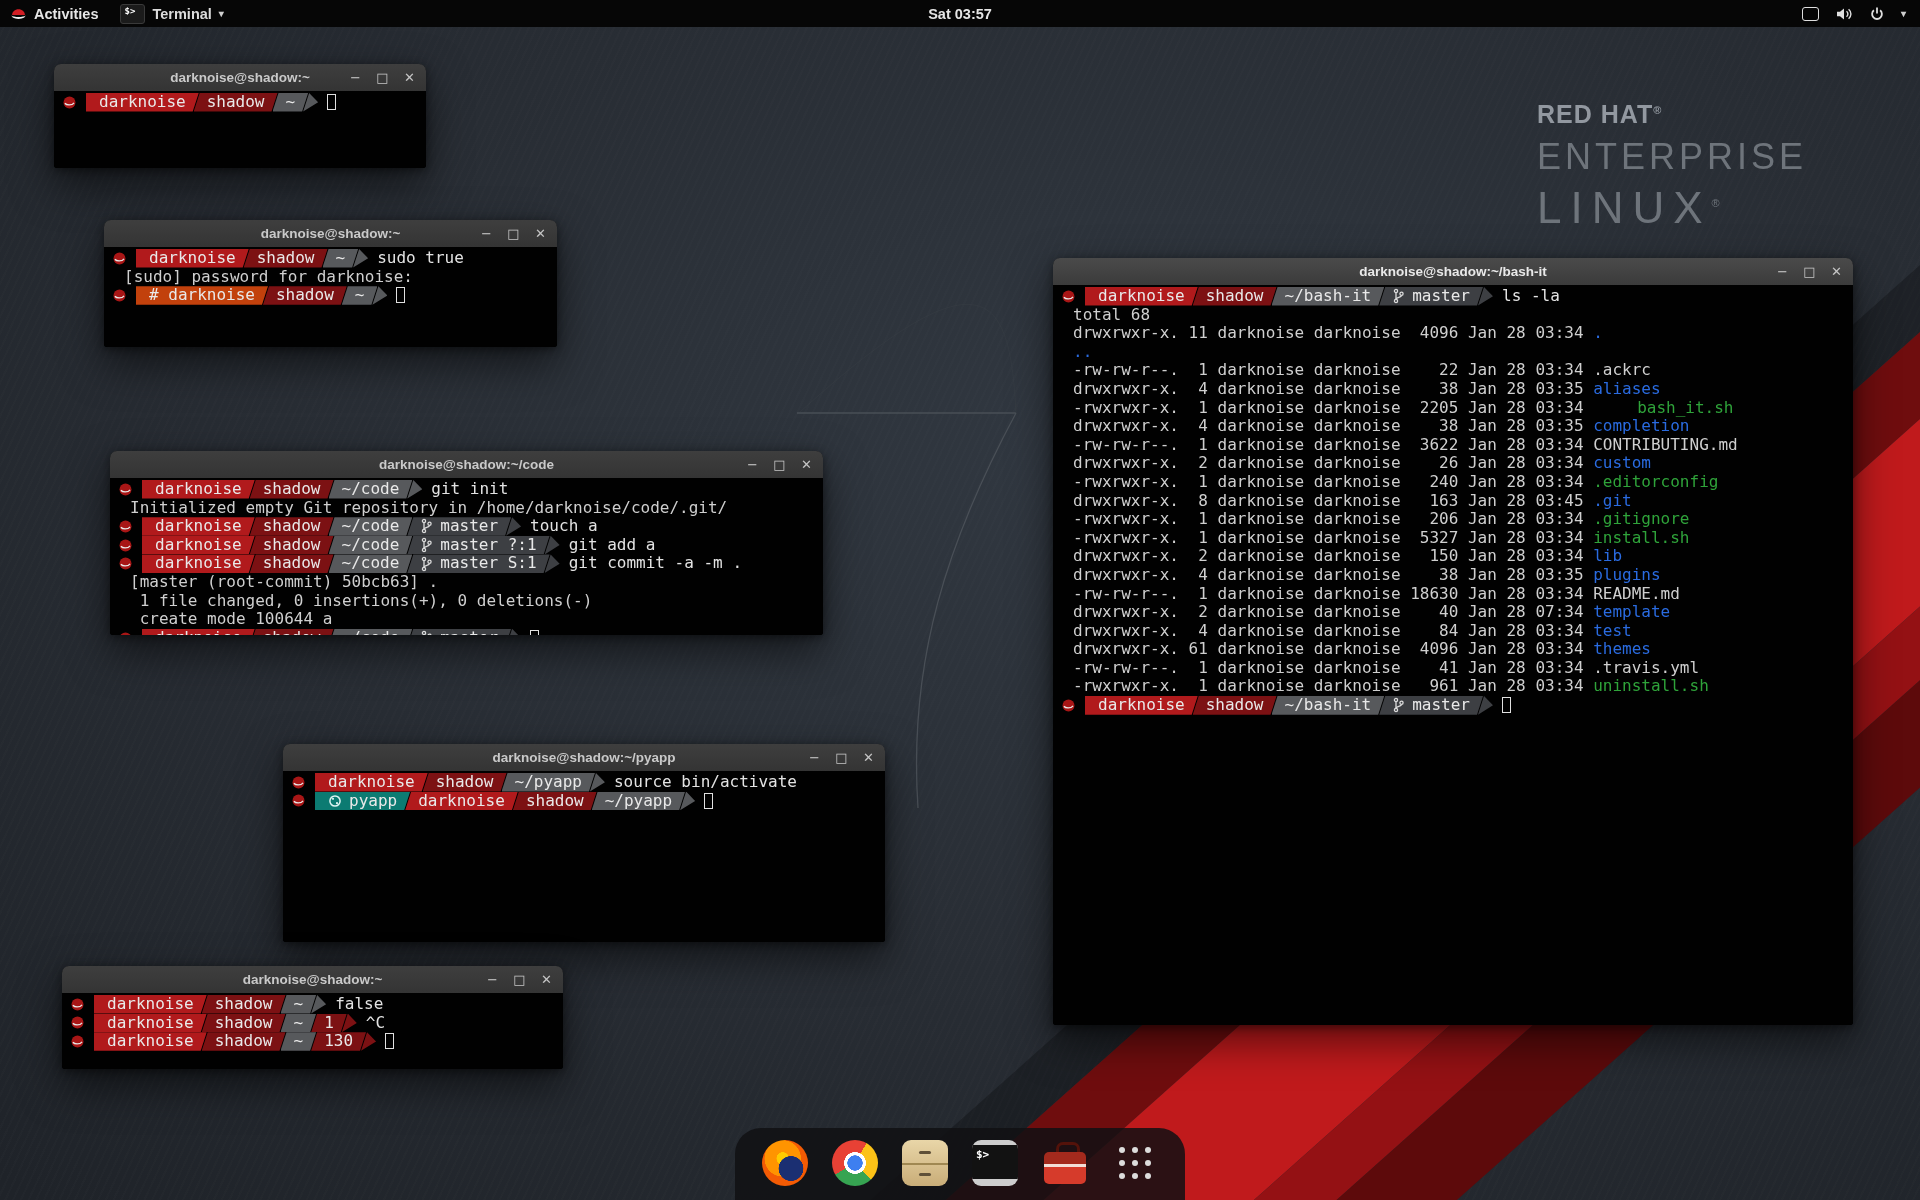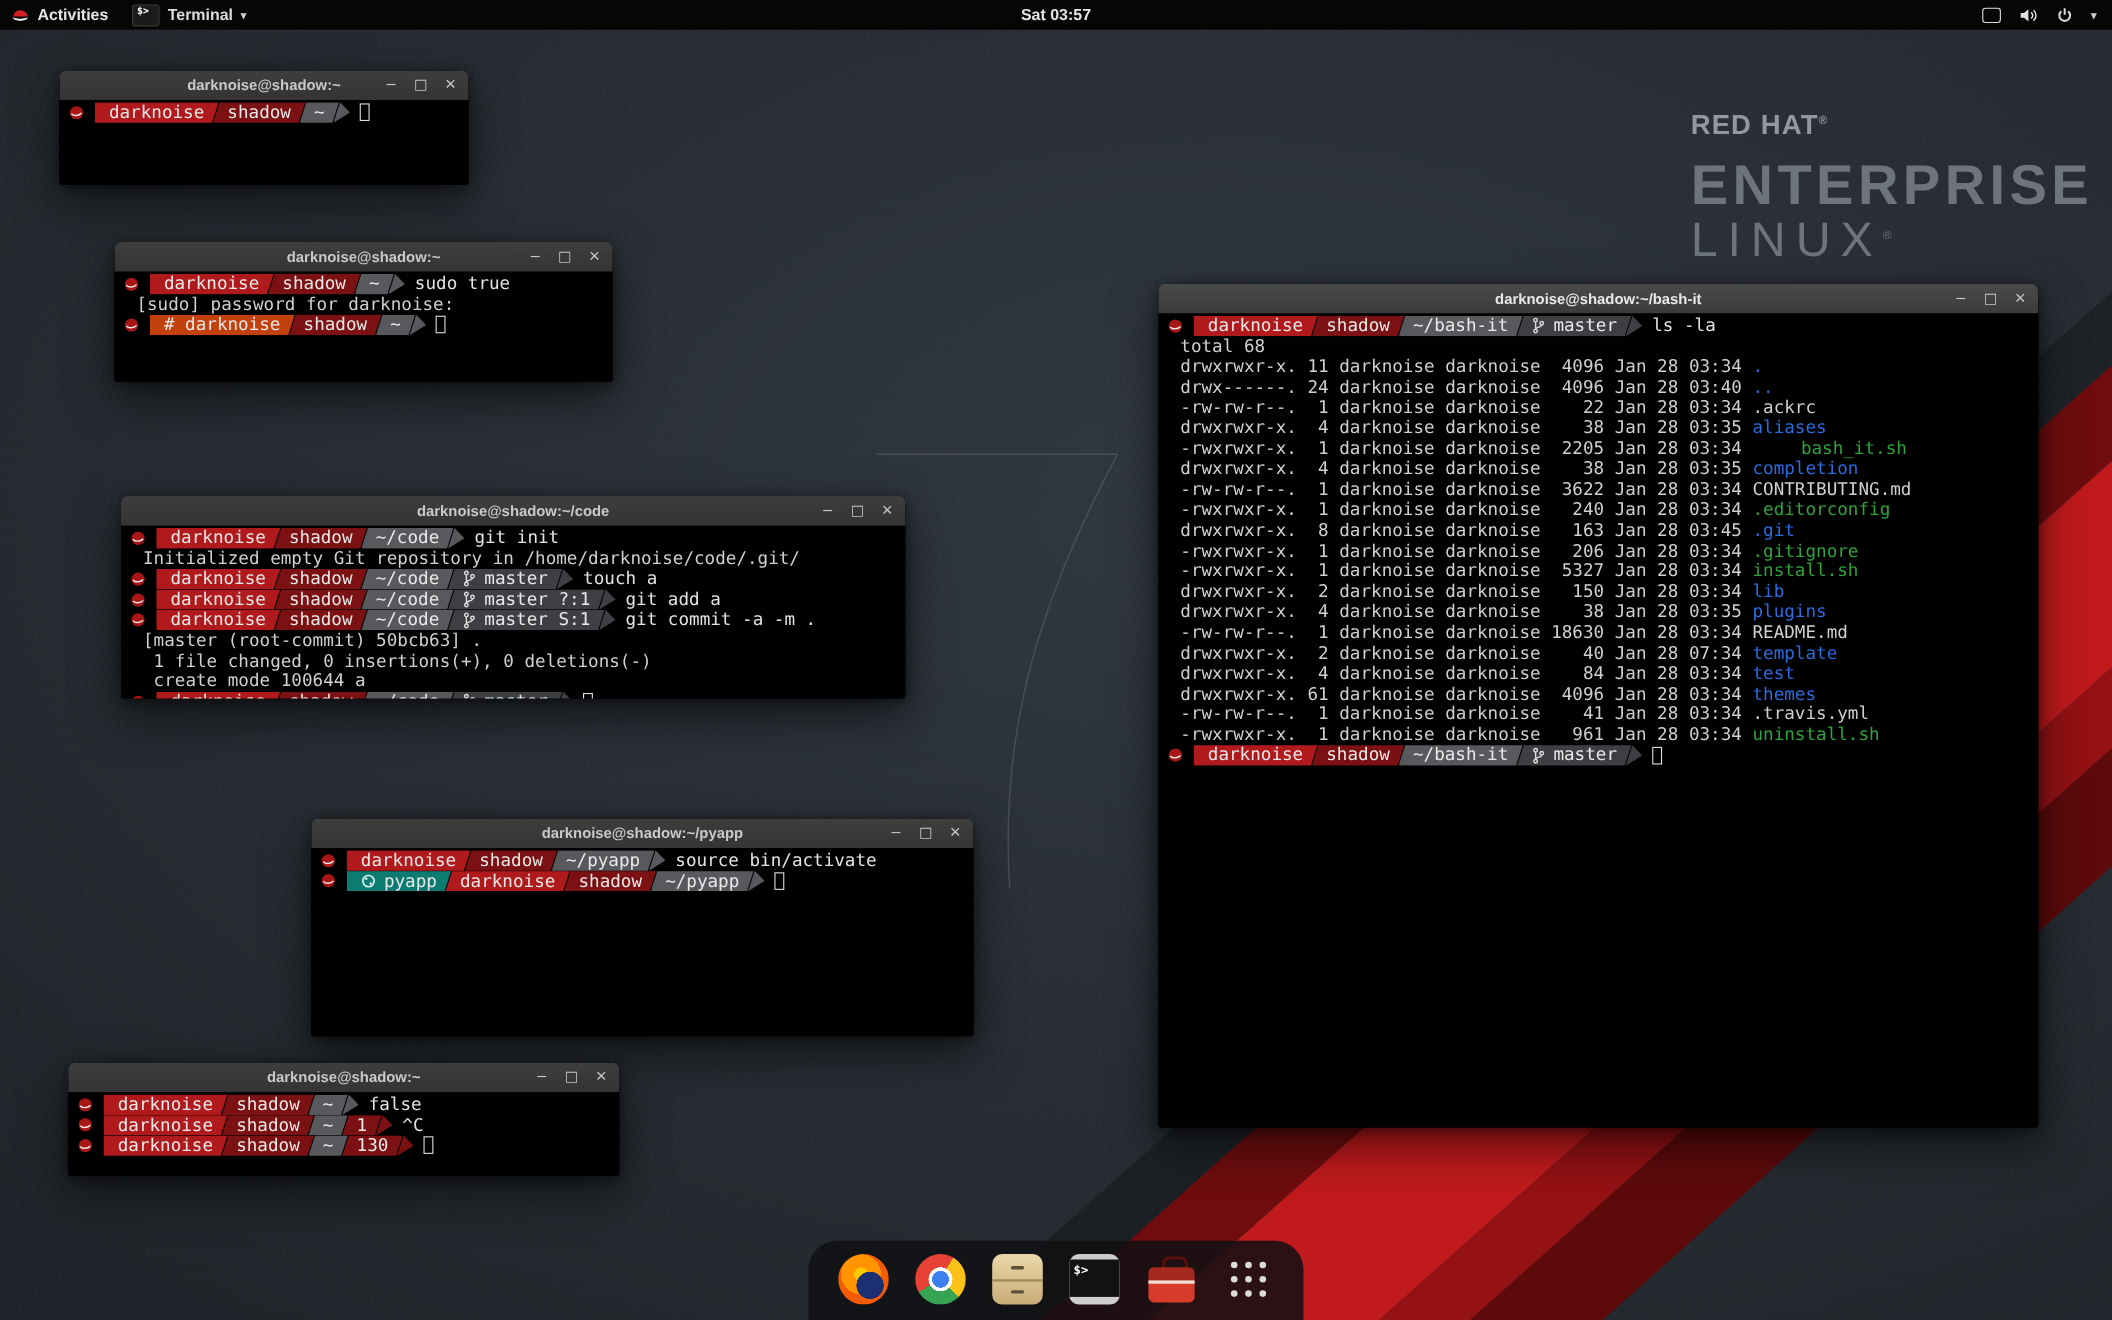--- a/index.html
+++ b/index.html
@@ -12,21 +12,21 @@
       repeating-linear-gradient(115deg, rgba(255,255,255,.012) 0 2px, rgba(0,0,0,0) 2px 7px),
       radial-gradient(1600px 1000px at 58% 38%, #313841 0%, #282d34 52%, #1f2329 100%);}
   .curves{position:absolute;inset:0;z-index:1;pointer-events:none;}
   .ribbon{position:absolute;inset:0;overflow:hidden;z-index:1;pointer-events:none;}
   .stripes{position:absolute;width:2800px;height:390px;left:142px;top:668px;transform:rotate(-41.7deg);}
   .stripes div{width:100%;}
 
   
   .brand{position:absolute;left:1537px;top:100px;z-index:1;user-select:none;}
   .brand .l1{font-size:25px;font-weight:700;letter-spacing:1px;color:#9298a0;}
-  .brand .l2{font-size:51px;font-weight:700;letter-spacing:4px;color:#6e747b;margin-top:16px;line-height:46px;}
+  .brand .l2{font-size:36px;font-weight:400;letter-spacing:4px;color:#6e747b;margin-top:5px;line-height:46px;}
   .brand .l3{font-size:44px;font-weight:400;letter-spacing:9px;color:#6e747b;line-height:46px;}
   .brand sup{font-size:11px;vertical-align:super;color:inherit;}
 
   
   .topbar{position:absolute;top:0;left:0;right:0;height:27px;background:#060606;z-index:50;
           display:flex;align-items:center;color:#e6e6e6;font:600 14.5px "Liberation Sans",sans-serif;}
   .tb-activities{display:flex;align-items:center;gap:7px;padding:0 12px 0 10px;height:100%;cursor:pointer;}
   .tb-app{display:flex;align-items:center;gap:7px;padding:0 10px;height:100%;cursor:pointer;color:#dcdcdc;}
   .term-tile{width:25px;height:20px;background:#1b1b1b;border:1px solid #3a3a3a;border-radius:3px;
              font:700 9px "DejaVu Sans Mono",monospace;color:#fff;display:flex;padding:1px 0 0 3px;box-sizing:border-box;}
@@ -260,26 +260,27 @@
               <path d="M3.1 8.8c1.7 2.4 7.4 2.6 9.8-.5" stroke="#e8e8e8" stroke-width="1.4" fill="none"></path>
             </svg></span><span class="seg first" style="background: rgb(177, 26, 28);"><span>darknoise</span></span><span class="seg" style="background: rgb(124, 17, 19);"><span>shadow</span></span><span class="seg" style="background: rgb(87, 89, 92);"><span>~/bash-it</span></span><span class="seg" style="background: rgb(61, 63, 67);"><span class="sicon"><svg width="13" height="16" viewBox="0 0 13 16">
                 <circle cx="4" cy="3" r="1.6" fill="none" stroke="#dcdcdc" stroke-width="1.3"></circle>
                 <circle cx="4" cy="13" r="1.6" fill="none" stroke="#dcdcdc" stroke-width="1.3"></circle>
                 <circle cx="9.5" cy="5.8" r="1.6" fill="none" stroke="#dcdcdc" stroke-width="1.3"></circle>
                 <path d="M4 4.7v6.6" stroke="#dcdcdc" stroke-width="1.3" fill="none"></path>
                 <path d="M9.5 7.5c0 2.2-5.5 1.5-5.5 3.8" stroke="#dcdcdc" stroke-width="1.3" fill="none"></path>
               </svg></span><span>master</span></span><span class="tip" style="background: rgb(61, 63, 67);"></span><span class="cmd" style="color: rgb(227, 227, 227);">ls -la</span></div>
         <div class="line out"><span>total 68</span></div>
         <div class="line out"><span>drwxrwxr-x. 11 darknoise darknoise  4096 Jan 28 03:34 </span><span class="fname" style="color: rgb(42, 107, 224);">.</span></div>
-        <div class="line out"><span>drwx------. 24 darknoise darknoise  4096 Jan 28 03:40 </span><span class="fname" style="color: rgb(42, 107, 224);">..</span></div>
+        <div class="line out"><span class="fname" style="color: rgb(42, 107, 224);">..</span></div>
         <div class="line out"><span>-rw-rw-r--.  1 darknoise darknoise    22 Jan 28 03:34 </span><span class="fname" style="color: rgb(207, 207, 207);">.ackrc</span></div>
         <div class="line out"><span>drwxrwxr-x.  4 darknoise darknoise    38 Jan 28 03:35 </span><span class="fname" style="color: rgb(42, 107, 224);">aliases</span></div>
         <div class="line out"><span>-rwxrwxr-x.  1 darknoise darknoise  2205 Jan 28 03:34 </span><span class="fname" style="color: rgb(47, 163, 58); margin-left: 44px;">bash_it.sh</span></div>
         <div class="line out"><span>drwxrwxr-x.  4 darknoise darknoise    38 Jan 28 03:35 </span><span class="fname" style="color: rgb(42, 107, 224);">completion</span></div>
         <div class="line out"><span>-rw-rw-r--.  1 darknoise darknoise  3622 Jan 28 03:34 </span><span class="fname" style="color: rgb(207, 207, 207);">CONTRIBUTING.md</span></div>
+        <div class="line out"><span>drwxrwxr-x.  2 darknoise darknoise    26 Jan 28 03:34 </span><span class="fname" style="color: rgb(42, 107, 224);">custom</span></div>
         <div class="line out"><span>-rwxrwxr-x.  1 darknoise darknoise   240 Jan 28 03:34 </span><span class="fname" style="color: rgb(47, 163, 58);">.editorconfig</span></div>
         <div class="line out"><span>drwxrwxr-x.  8 darknoise darknoise   163 Jan 28 03:45 </span><span class="fname" style="color: rgb(42, 107, 224);">.git</span></div>
         <div class="line out"><span>-rwxrwxr-x.  1 darknoise darknoise   206 Jan 28 03:34 </span><span class="fname" style="color: rgb(47, 163, 58);">.gitignore</span></div>
         <div class="line out"><span>-rwxrwxr-x.  1 darknoise darknoise  5327 Jan 28 03:34 </span><span class="fname" style="color: rgb(47, 163, 58);">install.sh</span></div>
         <div class="line out"><span>drwxrwxr-x.  2 darknoise darknoise   150 Jan 28 03:34 </span><span class="fname" style="color: rgb(42, 107, 224);">lib</span></div>
         <div class="line out"><span>drwxrwxr-x.  4 darknoise darknoise    38 Jan 28 03:35 </span><span class="fname" style="color: rgb(42, 107, 224);">plugins</span></div>
         <div class="line out"><span>-rw-rw-r--.  1 darknoise darknoise 18630 Jan 28 03:34 </span><span class="fname" style="color: rgb(207, 207, 207);">README.md</span></div>
         <div class="line out"><span>drwxrwxr-x.  2 darknoise darknoise    40 Jan 28 07:34 </span><span class="fname" style="color: rgb(42, 107, 224);">template</span></div>
         <div class="line out"><span>drwxrwxr-x.  4 darknoise darknoise    84 Jan 28 03:34 </span><span class="fname" style="color: rgb(42, 107, 224);">test</span></div>
         <div class="line out"><span>drwxrwxr-x. 61 darknoise darknoise  4096 Jan 28 03:34 </span><span class="fname" style="color: rgb(42, 107, 224);">themes</span></div>

